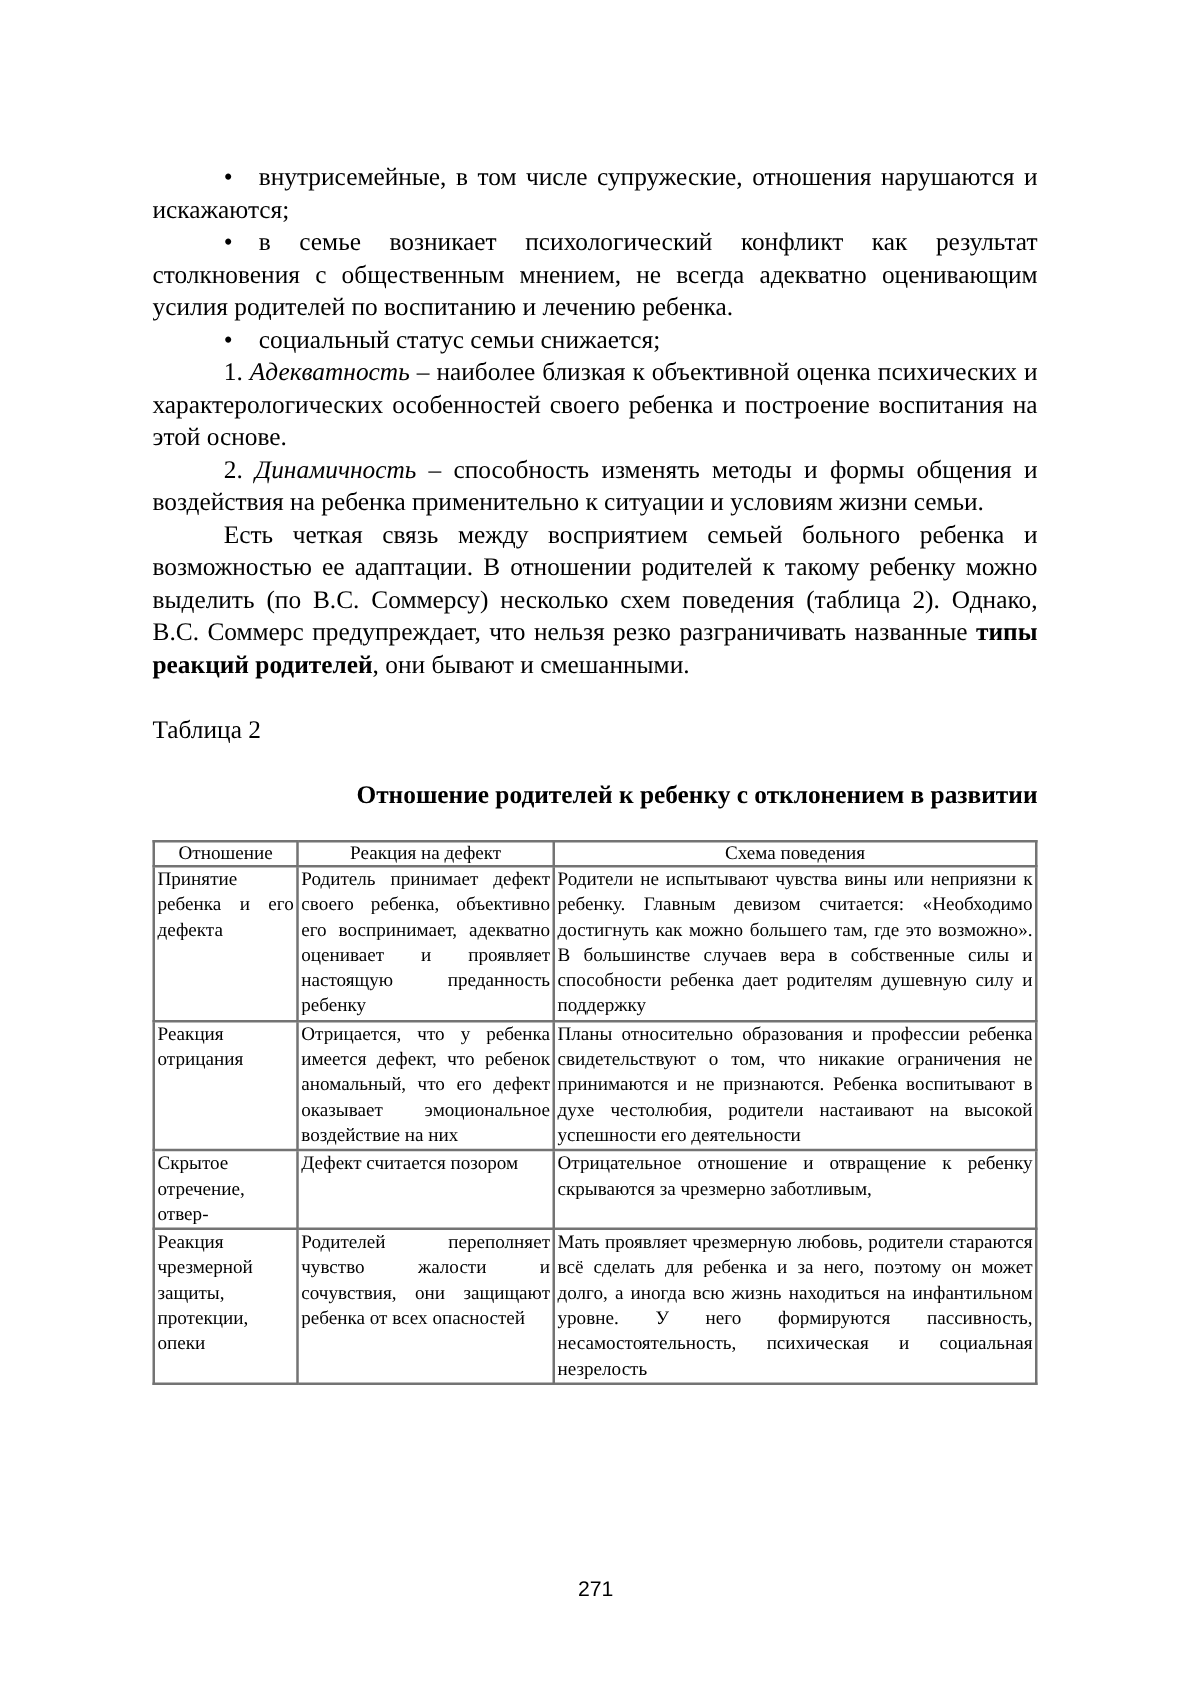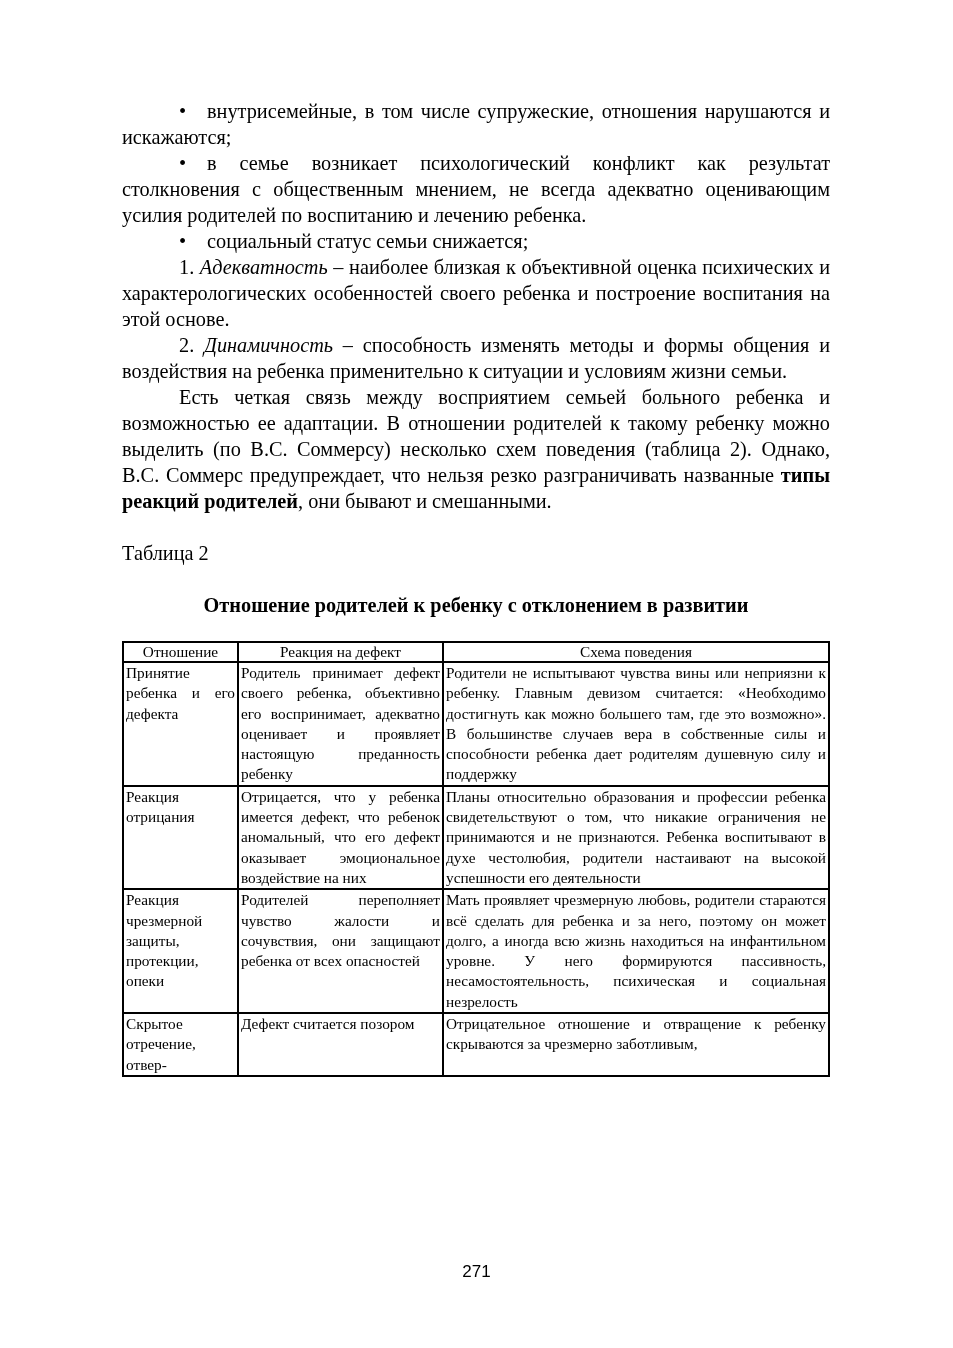--- a/index.html
+++ b/index.html
@@ -1,25 +1,25 @@
 <!DOCTYPE html>
 <html><head>
   <meta charset="utf-8">
   <style>
     html, body { margin: 0; padding: 0; background: #ffffff; }
     body { width: 953px; height: 1348px; position: relative; overflow: hidden;
            font-family: "Liberation Serif", "DejaVu Serif", serif; color: #000; }
-    .page { position: absolute; left: 122px; top: 98px; width: 708px; }
+    .page { position: absolute; left: 122px; top: 129px; width: 708px; }
     .p { font-size: 20.3px; line-height: 26px; margin: 0; text-align: justify; }
     .p.indent { text-indent: 57px; }
     .bullet { display: inline-block; width: 28px; text-indent: 0; }
     .caption-right { font-size: 20.3px; line-height: 26px; text-align: left; margin: 26px 0 0 0; }
-    .table-title { font-size: 20.3px; line-height: 26px; font-weight: bold; text-align: center; margin: 26px 0 0 0; }
+    .table-title { font-size: 20.3px; line-height: 26px; font-weight: bold; text-align: right; margin: 26px 0 0 0; }
     table { border-collapse: collapse; width: 708px; margin-top: 23px; table-layout: fixed; font-size: 15.3px; line-height: 20.3px; }
-    td, th { border: 2px solid #000000; padding: 0 2px; vertical-align: top; text-align: justify; font-weight: normal; }
+    td, th { border: 2px solid #737373; padding: 0 2px; vertical-align: top; text-align: justify; font-weight: normal; }
     th { text-align: center; height: 18px; line-height: 18px; padding-top: 0; }
     td { text-align-last: left; }
     .col1 { width: 115px; } .col2 { width: 205px; }
     .page-num { position: absolute; top: 1262px; left: 0; width: 953px; text-align: center;
                 font-family: "Liberation Sans", "DejaVu Sans", sans-serif; font-size: 17px; }
     b { font-weight: bold; } i { font-style: italic; }
   </style>
 </head>
 <body>
 
@@ -56,26 +56,26 @@
         <td>Принятие ребенка и его дефекта</td>
         <td>Родитель принимает дефект своего ребенка, объективно его воспринимает, адекватно оценивает и проявляет настоящую преданность ребенку</td>
         <td>Родители не испытывают чувства вины или неприязни к ребенку. Главным девизом считается: «Необходимо достигнуть как можно большего там, где это возможно». В большинстве случаев вера в собственные силы и способности ребенка дает родителям душевную силу и поддержку</td>
       </tr>
       <tr>
         <td>Реакция отрицания</td>
         <td>Отрицается, что у ребенка имеется дефект, что ребенок аномальный, что его дефект оказывает эмоциональное воздействие на них</td>
         <td>Планы относительно образования и профессии ребенка свидетельствуют о том, что никакие ограничения не принимаются и не признаются. Ребенка воспитывают в духе честолюбия, родители настаивают на высокой успешности его деятельности</td>
       </tr>
       <tr>
+        <td>Скрытое отречение, отвер-</td>
+        <td>Дефект считается позором</td>
+        <td>Отрицательное отношение и отвращение к ребенку скрываются за чрезмерно заботливым,</td>
+      </tr>
+      <tr>
         <td>Реакция чрезмерной защиты, протекции, опеки</td>
         <td>Родителей переполняет чувство жалости и сочувствия, они защищают ребенка от всех опасностей</td>
         <td>Мать проявляет чрезмерную любовь, родители стараются всё сделать для ребенка и за него, поэтому он может долго, а иногда всю жизнь находиться на инфантильном уровне. У него формируются пассивность, несамостоятельность, психическая и социальная незрелость</td>
-      </tr>
-      <tr>
-        <td>Скрытое отречение, отвер-</td>
-        <td>Дефект считается позором</td>
-        <td>Отрицательное отношение и отвращение к ребенку скрываются за чрезмерно заботливым,</td>
       </tr>
     </tbody>
   </table>
 </div>
 
 <div class="page-num">271</div>
 
 </body></html>

